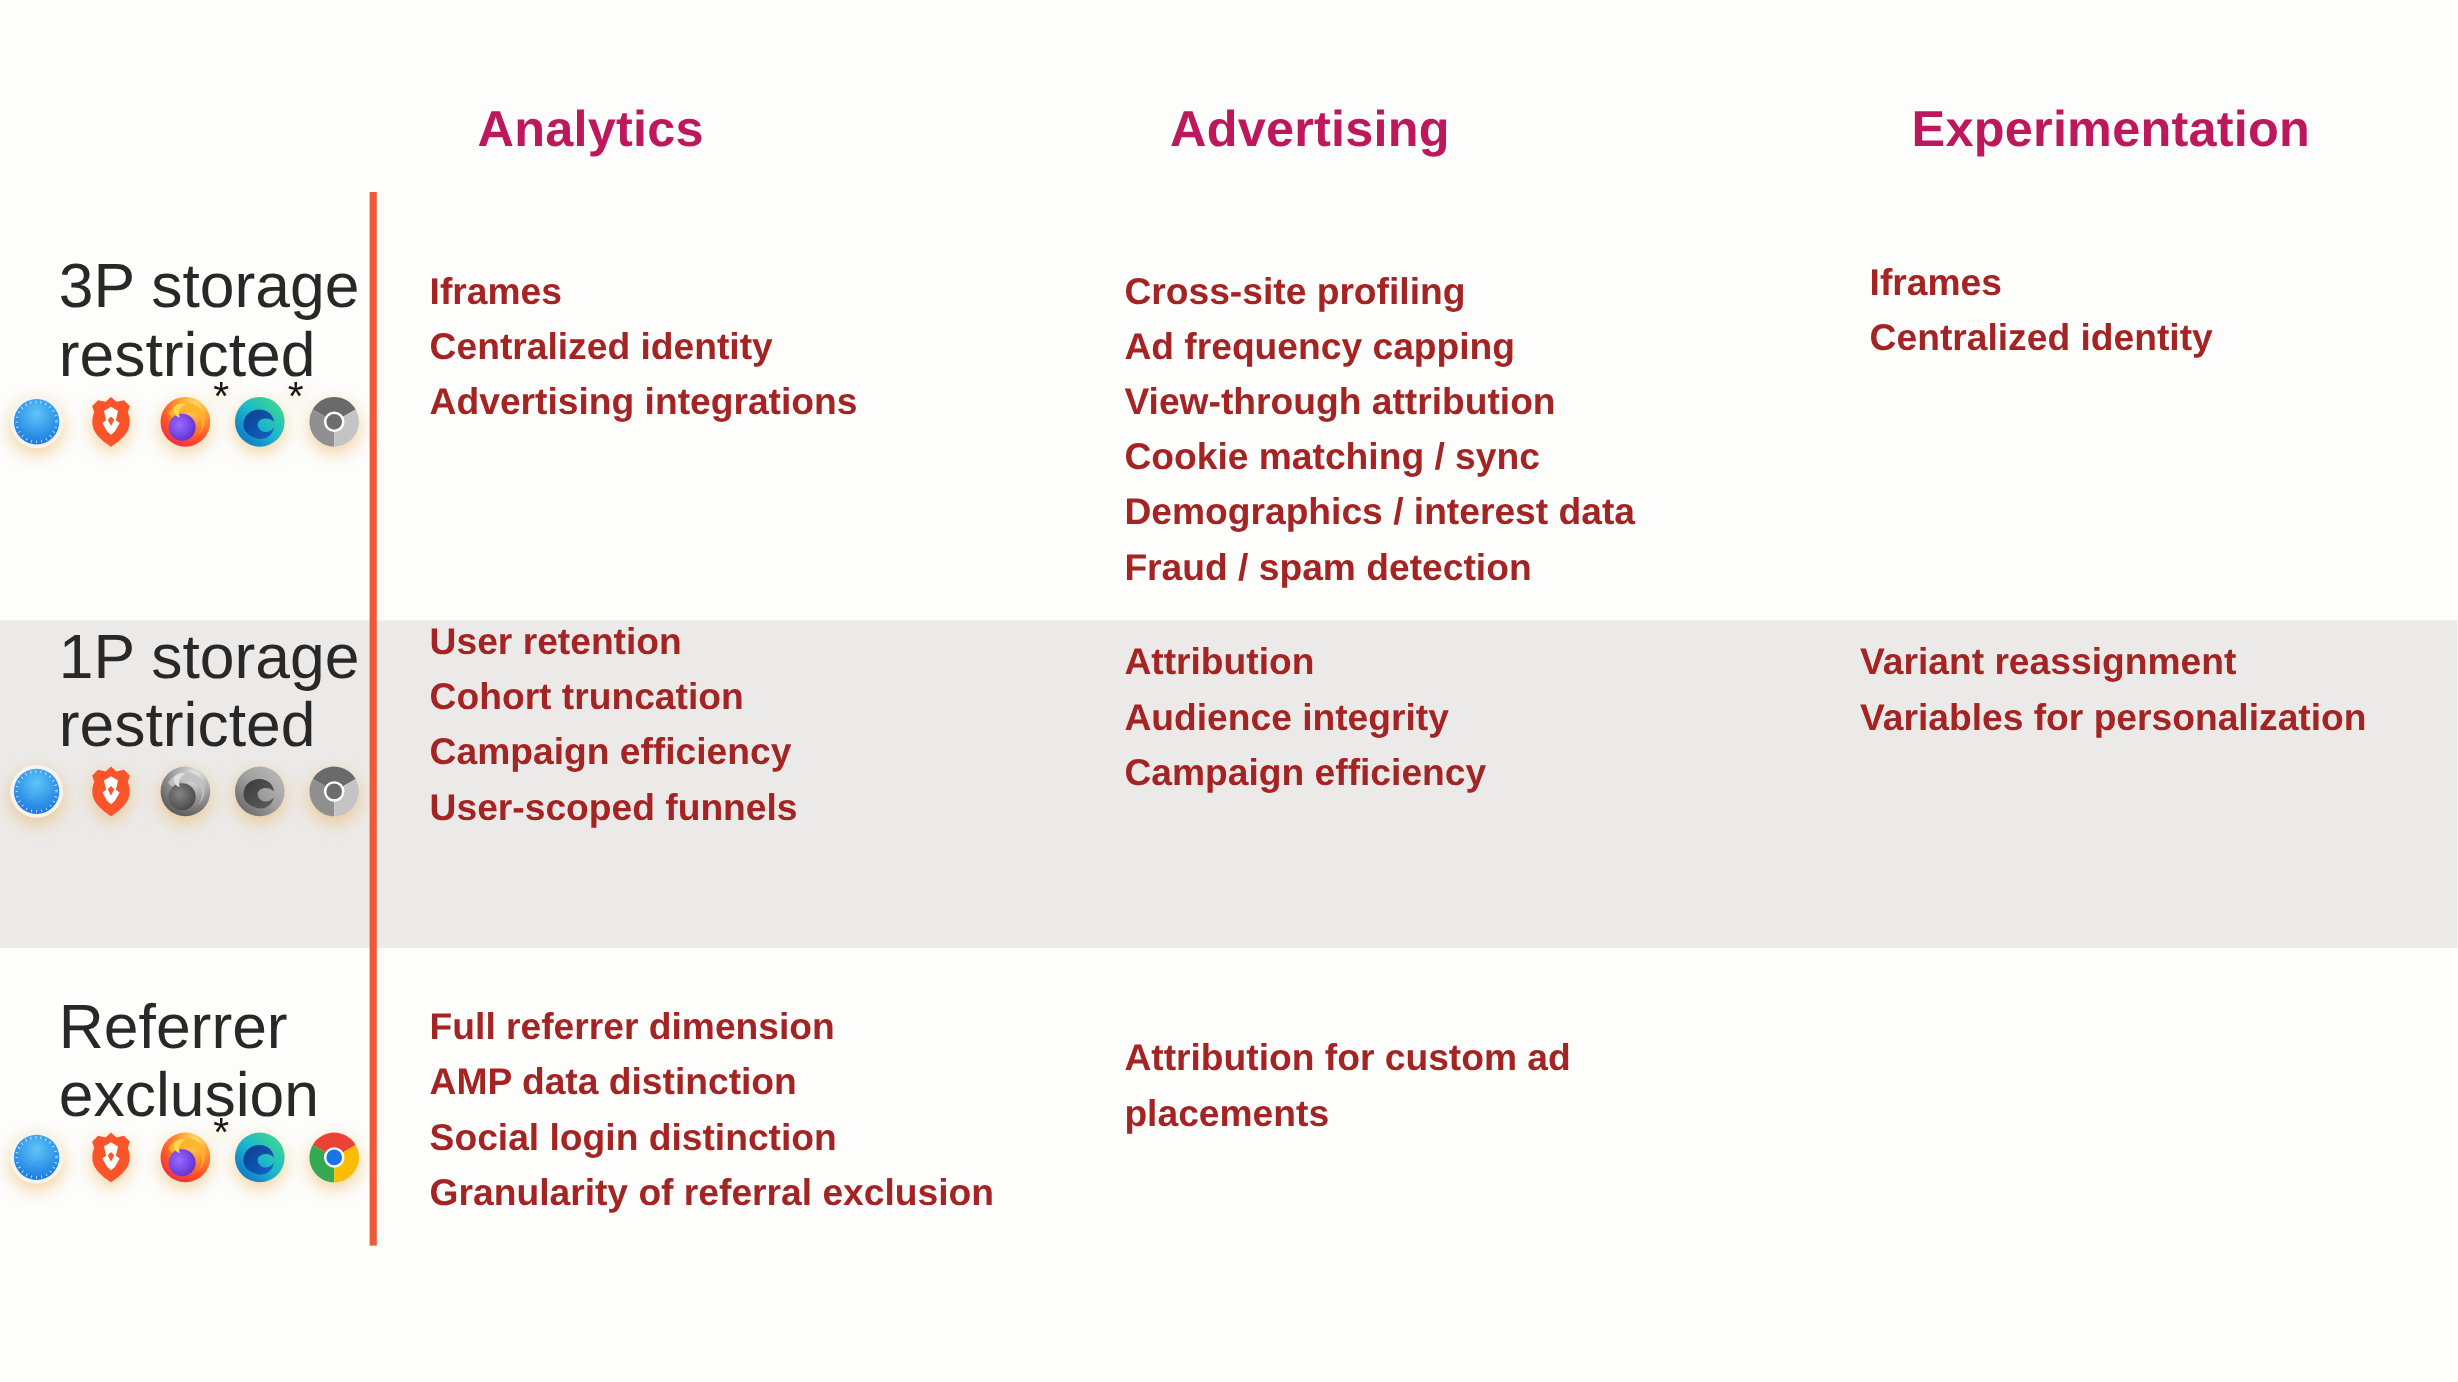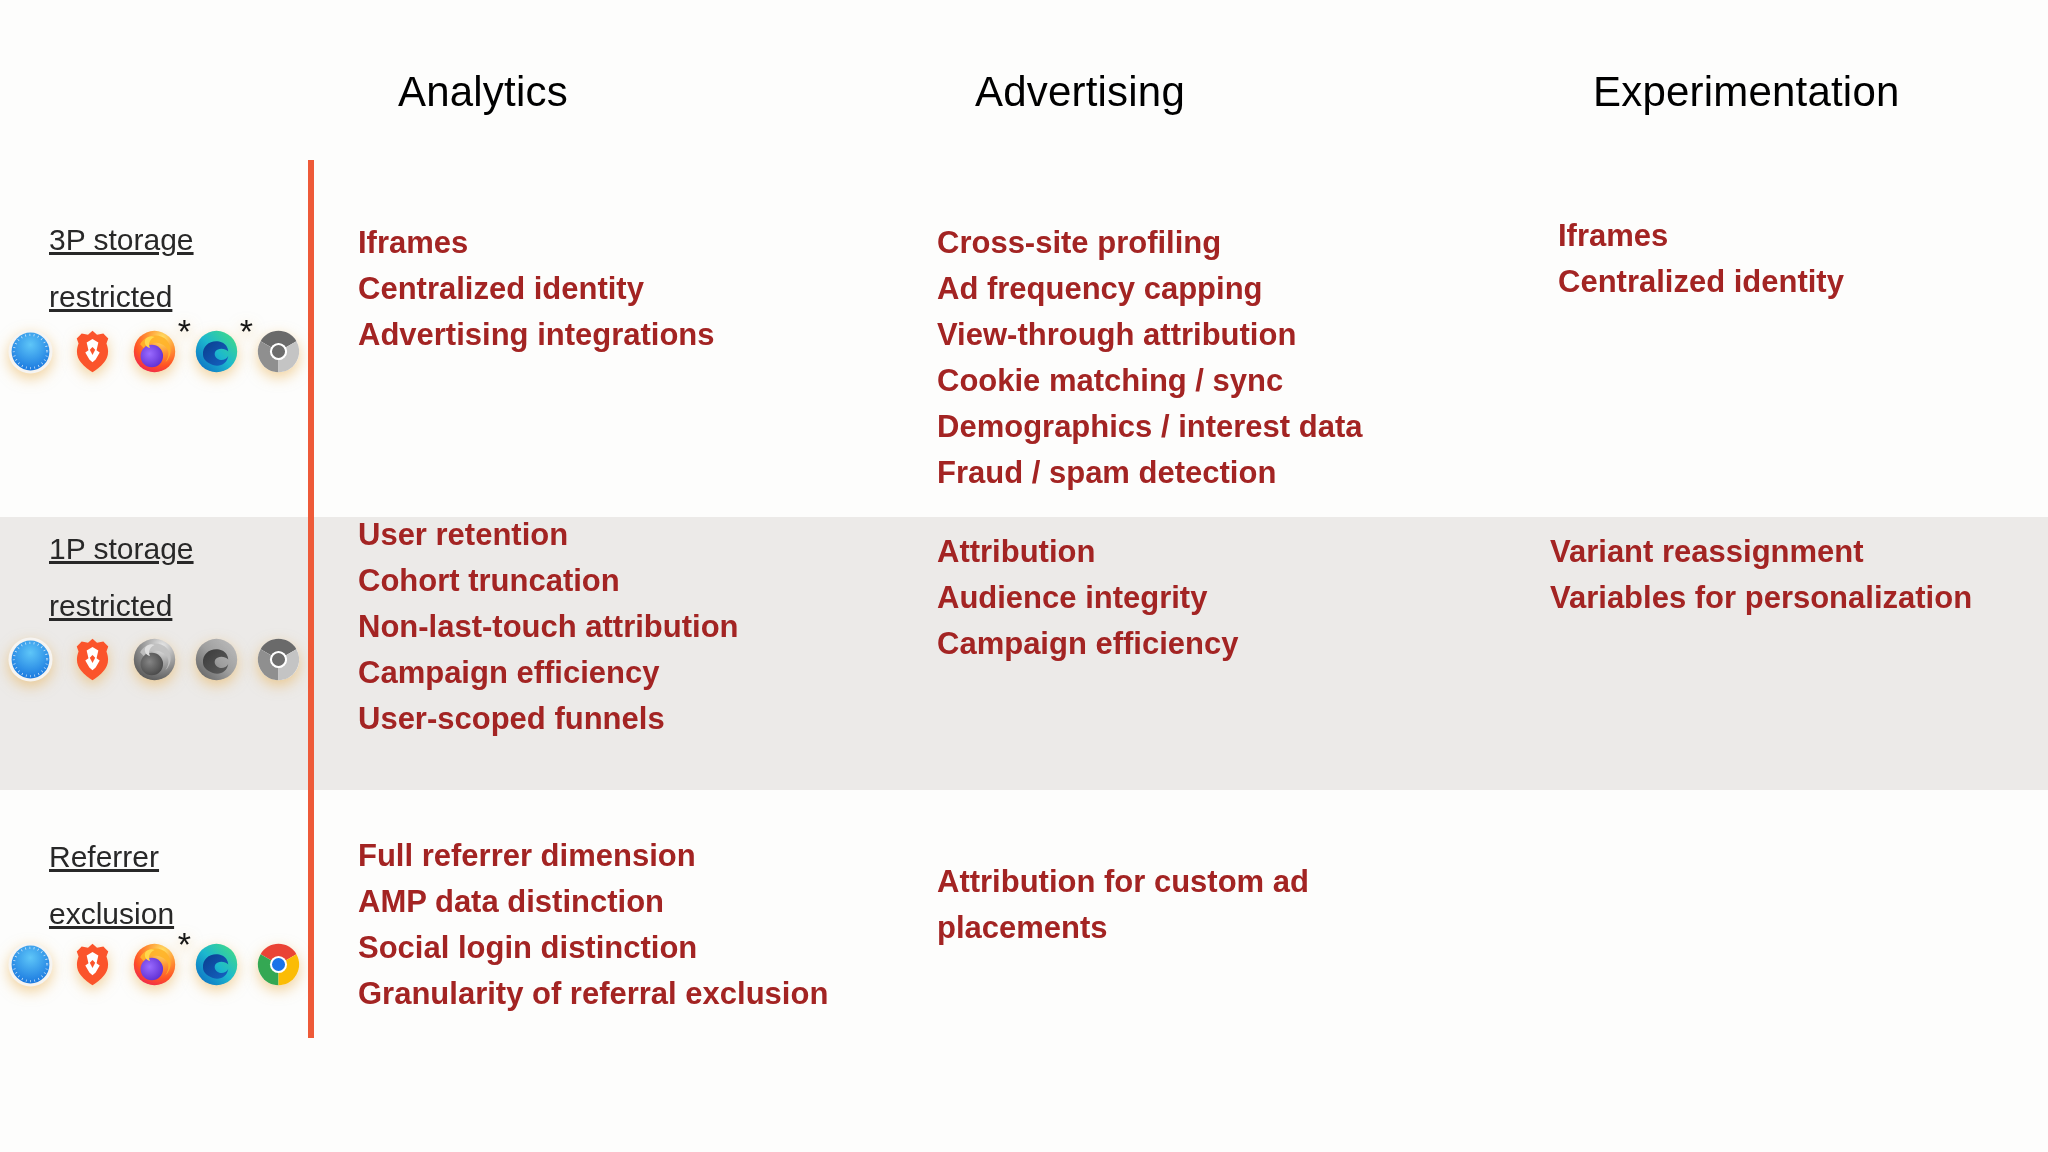--- a/index.html
+++ b/index.html
@@ -5,27 +5,26 @@
   html,body{margin:0;padding:0;}
   body{
     width:2048px;height:1152px;position:relative;overflow:hidden;
     background:#fdfdfc;
     font-family:"Liberation Sans", sans-serif;
     -webkit-font-smoothing:antialiased;
   }
   .band{position:absolute;left:0;width:2048px;top:517px;height:273px;background:#eceae8;}
   .vline{position:absolute;left:308px;top:160px;width:6px;height:878px;background:#ee5a38;}
   .col-header{
-    position:absolute;top:68px;font-size:42px;line-height:48px;font-weight:400;color:#000000;
+    position:absolute;top:84px;font-size:42px;line-height:48px;font-weight:700;color:#be185d;
     white-space:nowrap;letter-spacing:.2px;
   }
   .row-label{
-    position:absolute;left:49px;font-size:30px;line-height:57px;font-weight:400;color:#282828;
+    position:absolute;left:49px;font-size:52px;line-height:57px;font-weight:400;color:#282828;
     white-space:nowrap;
-    text-decoration:underline;
   }
   .cell{
     position:absolute;font-size:31px;line-height:46px;font-weight:700;color:#a32423;
   }
   .cell div{white-space:nowrap;}
   .cell.wrap{max-width:445px;margin-top:24px;}
   .cell.wrap div{white-space:normal;}
   .icon-strip{position:absolute;left:8px;display:flex;gap:17px;}
   .bicon{
     position:relative;width:45px;height:45px;flex:0 0 45px;
@@ -195,21 +194,20 @@
   <span class="bicon gray">
       <svg>
         <use href="#ic-chrome"></use>
       </svg>
     </span>
 </div>
 
 <div class="cell" style="left:358px;top:512px">
   <div>User retention</div>
   <div>Cohort truncation</div>
-  <div>Non-last-touch attribution</div>
   <div>Campaign efficiency</div>
   <div>User-scoped funnels</div>
 </div>
 
 <div class="cell" style="left:937px;top:529px">
   <div>Attribution</div>
   <div>Audience integrity</div>
   <div>Campaign efficiency</div>
 </div>
 

